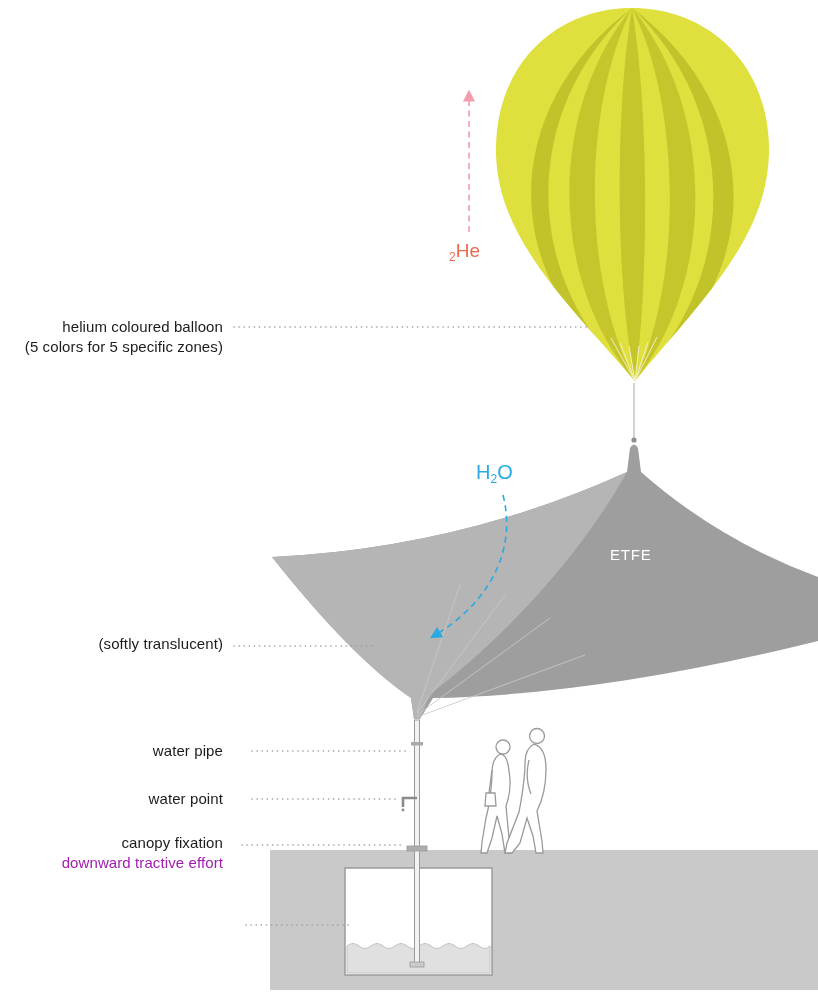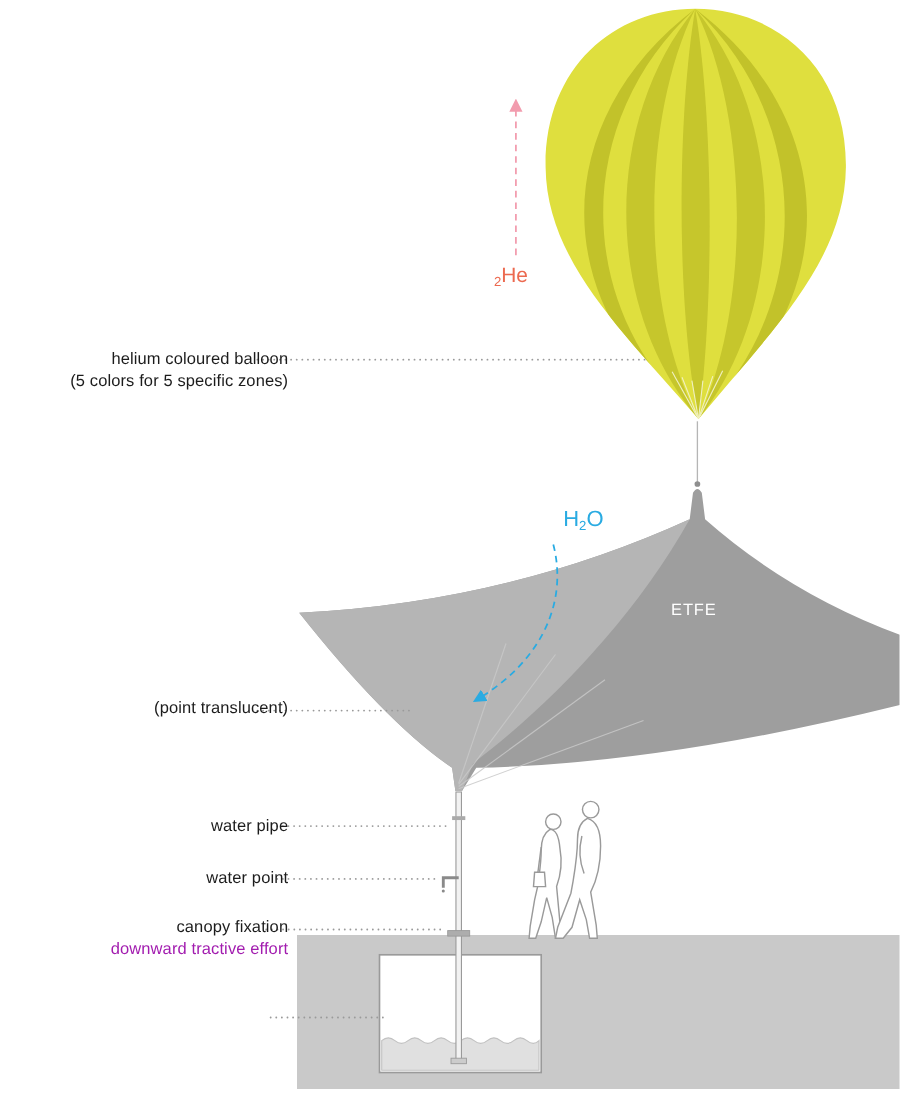--- a/index.html
+++ b/index.html
@@ -3,28 +3,28 @@
 <meta charset="utf-8">
 <style>
   html,body { margin:0; padding:0; background:#ffffff; }
   .stage {
     position:relative; width:818px; height:996px; background:#ffffff;
     font-family:"Liberation Sans", sans-serif; overflow:hidden;
   }
   .layer { position:absolute; left:0; top:0; }
   .label {
     position:absolute; width:223px; left:0; text-align:right;
-    font-size:15px; line-height:20px; color:#1c1c1c; letter-spacing:0.1px;padding-left:39px;
+    font-size:15px; line-height:20px; color:#1c1c1c; letter-spacing:0.1px;
   }
   .red  { color:#ec6a50; }
   .blue { color:#a21caf; }
   .gas  { position:absolute; font-size:19px; line-height:20px; }
   .gas .ss { font-size:12px; vertical-align:-4px; }
   .he   { left:449px; top:241px; color:#ec6a50; }
-  .h2o  { left:476px; top:462px; color:#29abe2; font-size:20px;margin-left:36px; }
+  .h2o  { left:476px; top:462px; color:#29abe2; font-size:20px; }
   .etfe { position:absolute; left:610px; top:546px; color:#ffffff;
           font-size:15px; letter-spacing:0.8px; }
 </style>
 </head>
 <body>
 
 <div class="stage">
 
   <svg class="layer" width="818" height="996" viewBox="0 0 818 996">
     <defs>
@@ -123,21 +123,21 @@
       <line x1="246" y1="925" x2="350" y2="925"></line>
     </g>
   </svg>
 
   <div class="label" style="top:317px">
     <div>helium coloured balloon</div>
     <div>(5 colors for 5 specific zones)</div>
   </div>
 
   <div class="label" style="top:634px">
-    <div>(point translucent)</div>
+    <div>(softly translucent)</div>
   </div>
 
   <div class="label" style="top:741px">
     <div>water pipe</div>
   </div>
 
   <div class="label" style="top:789px">
     <div>water point</div>
   </div>
 

